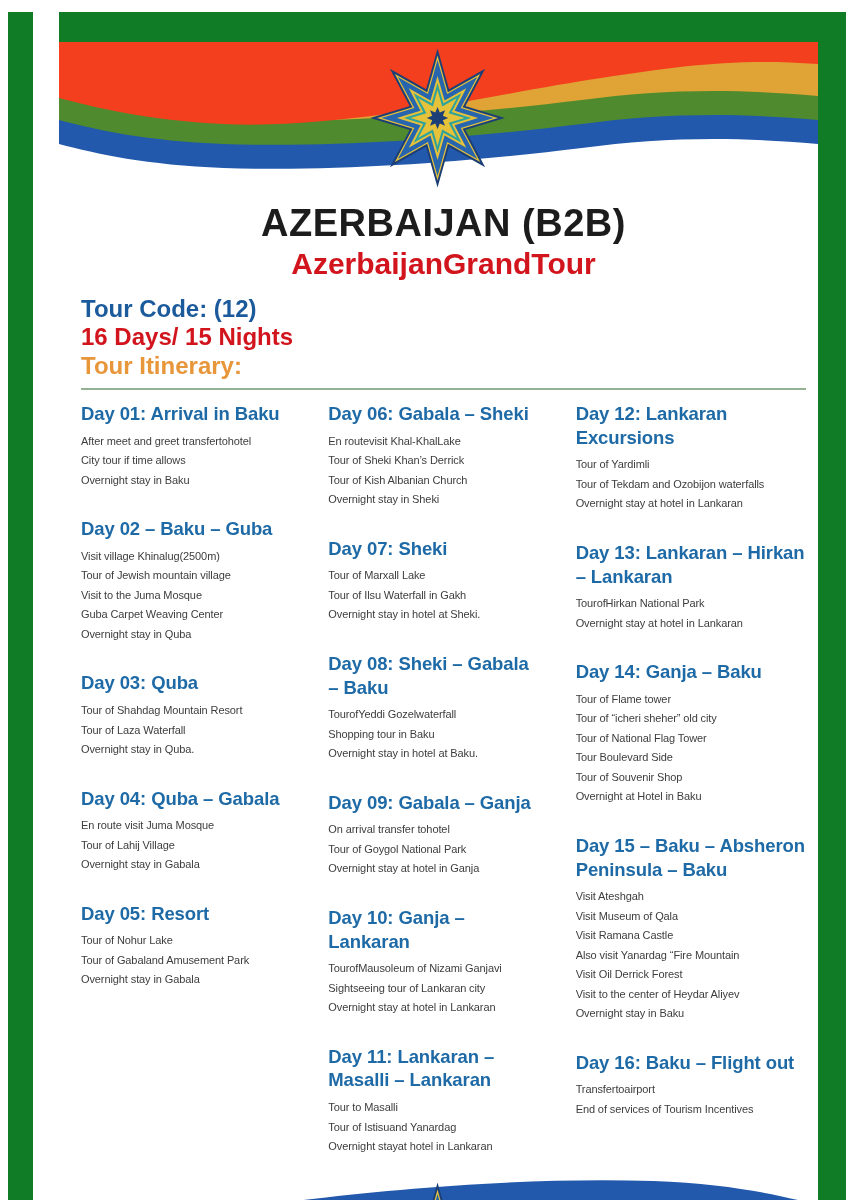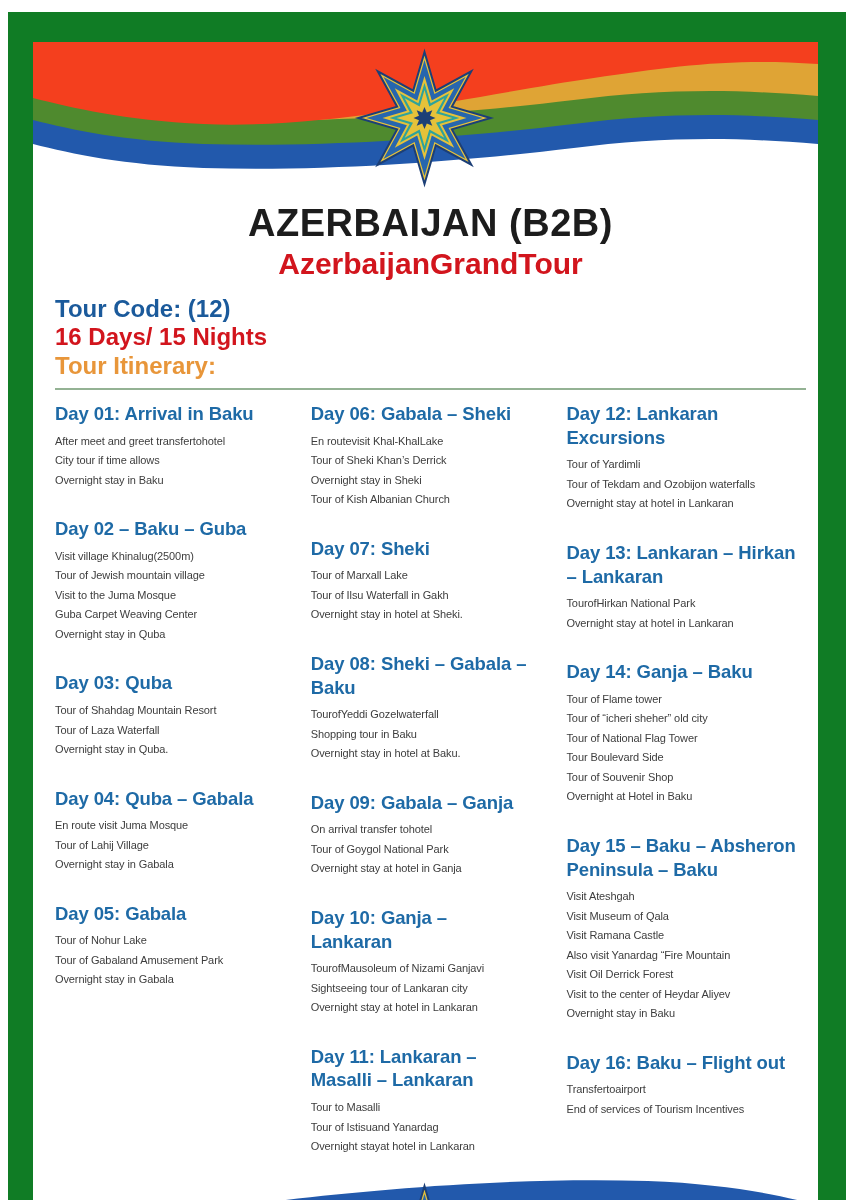--- a/index.html
+++ b/index.html
@@ -9,21 +9,21 @@
     background:#ffffff;
     font-family:"Liberation Sans", sans-serif;
     overflow:hidden;
   }
   .frame{
     position:absolute;
     left:8px;top:12px;right:2px;bottom:0;
     border-left:25px solid var(--frame-green);
     border-right:28px solid var(--frame-green);
     background:#ffffff;
-    display:flex;flex-direction:column;
+    display:flex;flex-direction:column;padding-left:26px;
   }
   .band{display:block;width:100%;height:180px;flex:0 0 auto;}
   .band.bottom{margin-top:auto;}
   .content{
     flex:1 1 auto;
     padding:4px 12px 0 22px;
   }
   .title{
     text-align:center;
     font-size:38px;font-weight:bold;
@@ -136,33 +136,33 @@
               <div class="day-line">Tour of Laza Waterfall</div>
               <div class="day-line">Overnight stay in Quba.</div>
             </div>
             <div class="day-block">
               <div class="day-heading">Day 04: Quba – Gabala</div>
               <div class="day-line">En route visit Juma Mosque</div>
               <div class="day-line">Tour of Lahij Village</div>
               <div class="day-line">Overnight stay in Gabala</div>
             </div>
             <div class="day-block">
-              <div class="day-heading">Day 05: Gabala</div>
+              <div class="day-heading">Day 05: Resort</div>
               <div class="day-line">Tour of Nohur Lake</div>
               <div class="day-line">Tour of Gabaland Amusement Park</div>
               <div class="day-line">Overnight stay in Gabala</div>
             </div>
           </div>
         <div class="col">
             <div class="day-block">
               <div class="day-heading">Day 06: Gabala – Sheki</div>
               <div class="day-line">En routevisit Khal-KhalLake</div>
               <div class="day-line">Tour of Sheki Khan’s Derrick</div>
+              <div class="day-line">Tour of Kish Albanian Church</div>
               <div class="day-line">Overnight stay in Sheki</div>
-              <div class="day-line">Tour of Kish Albanian Church</div>
             </div>
             <div class="day-block">
               <div class="day-heading">Day 07: Sheki</div>
               <div class="day-line">Tour of Marxall Lake</div>
               <div class="day-line">Tour of Ilsu Waterfall in Gakh</div>
               <div class="day-line">Overnight stay in hotel at Sheki.</div>
             </div>
             <div class="day-block">
               <div class="day-heading">Day 08: Sheki – Gabala – Baku</div>
               <div class="day-line">TourofYeddi Gozelwaterfall</div>

